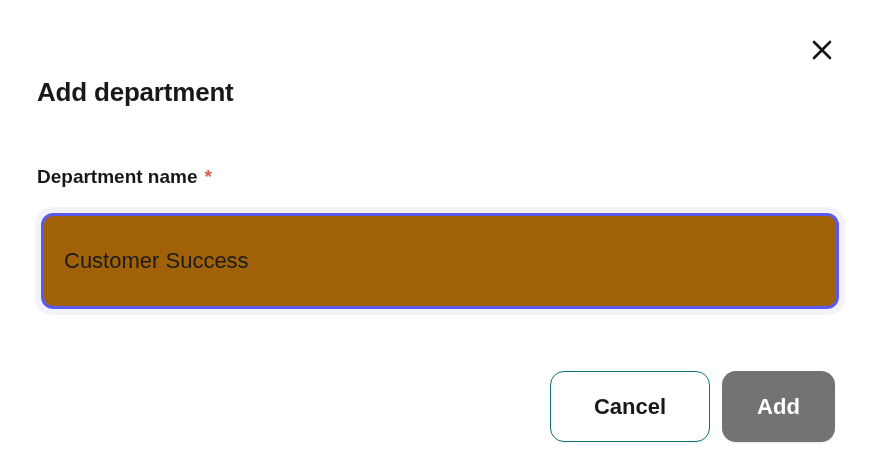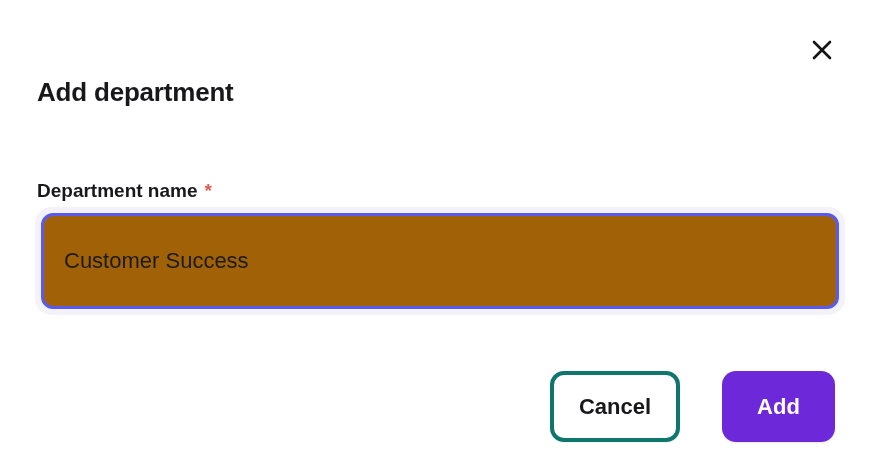--- a/index.html
+++ b/index.html
@@ -74,21 +74,20 @@
 
   .field-label {
     position: absolute;
     left: 37px;
     top: 14px;
     font-size: 19px;
     font-weight: bold;
     color: #18181b;
     line-height: 26px;
     white-space: nowrap;
-    margin-top: 14px;
   }
   .field-required {
     color: #de5d52;
     font-size: 19px;
     font-weight: bold;
     margin-left: 7px;
   }
 
   .input-focus-ring {
     position: absolute;
@@ -140,32 +139,32 @@
     cursor: pointer;
     display: flex;
     align-items: center;
     justify-content: center;
     box-sizing: border-box;
     padding: 0;
   }
 
   .btn-cancel {
     left: 550px;
-    width: 130px;
+    width: 160px;
     background: #ffffff;
     color: #18181b;
-    border: 4px solid #0f766e;
+    border: 1px solid #0f766e;
     box-shadow: 0 1px 2px rgba(16, 16, 40, 0.06);
     text-align: right;
   }
 
   .btn-add {
     left: 722px;
     width: 113px;
-    background: #6d28d9;
+    background: #737373;
     color: #ffffff;
     border: none;
     box-shadow: 0 1px 2px rgba(16, 16, 40, 0.10);
   }
 </style>
 </head>
 <body>
 
 <div class="dialog">
 

